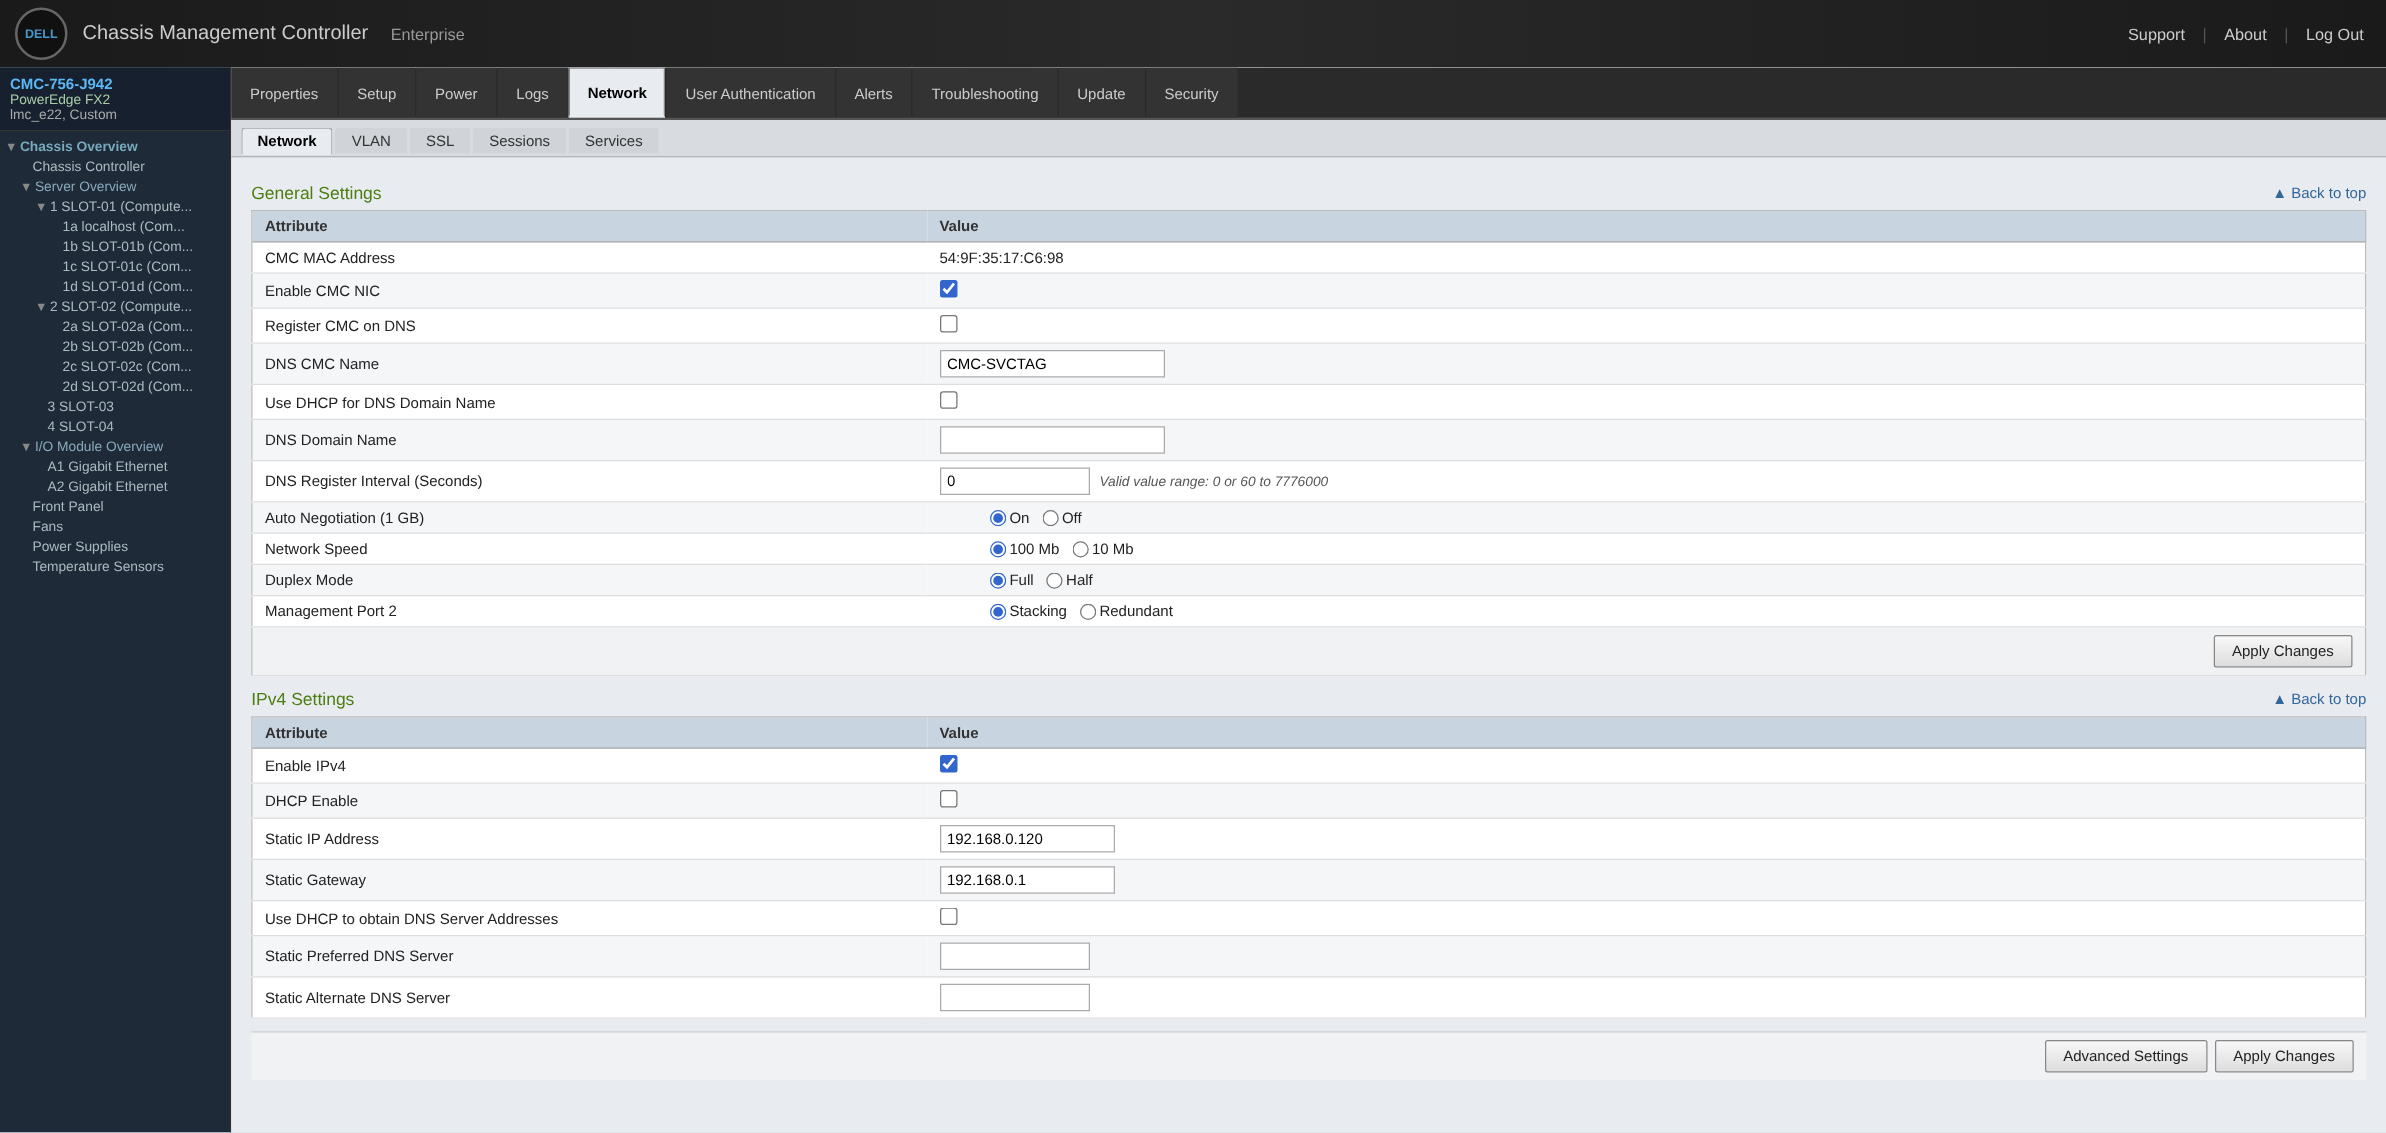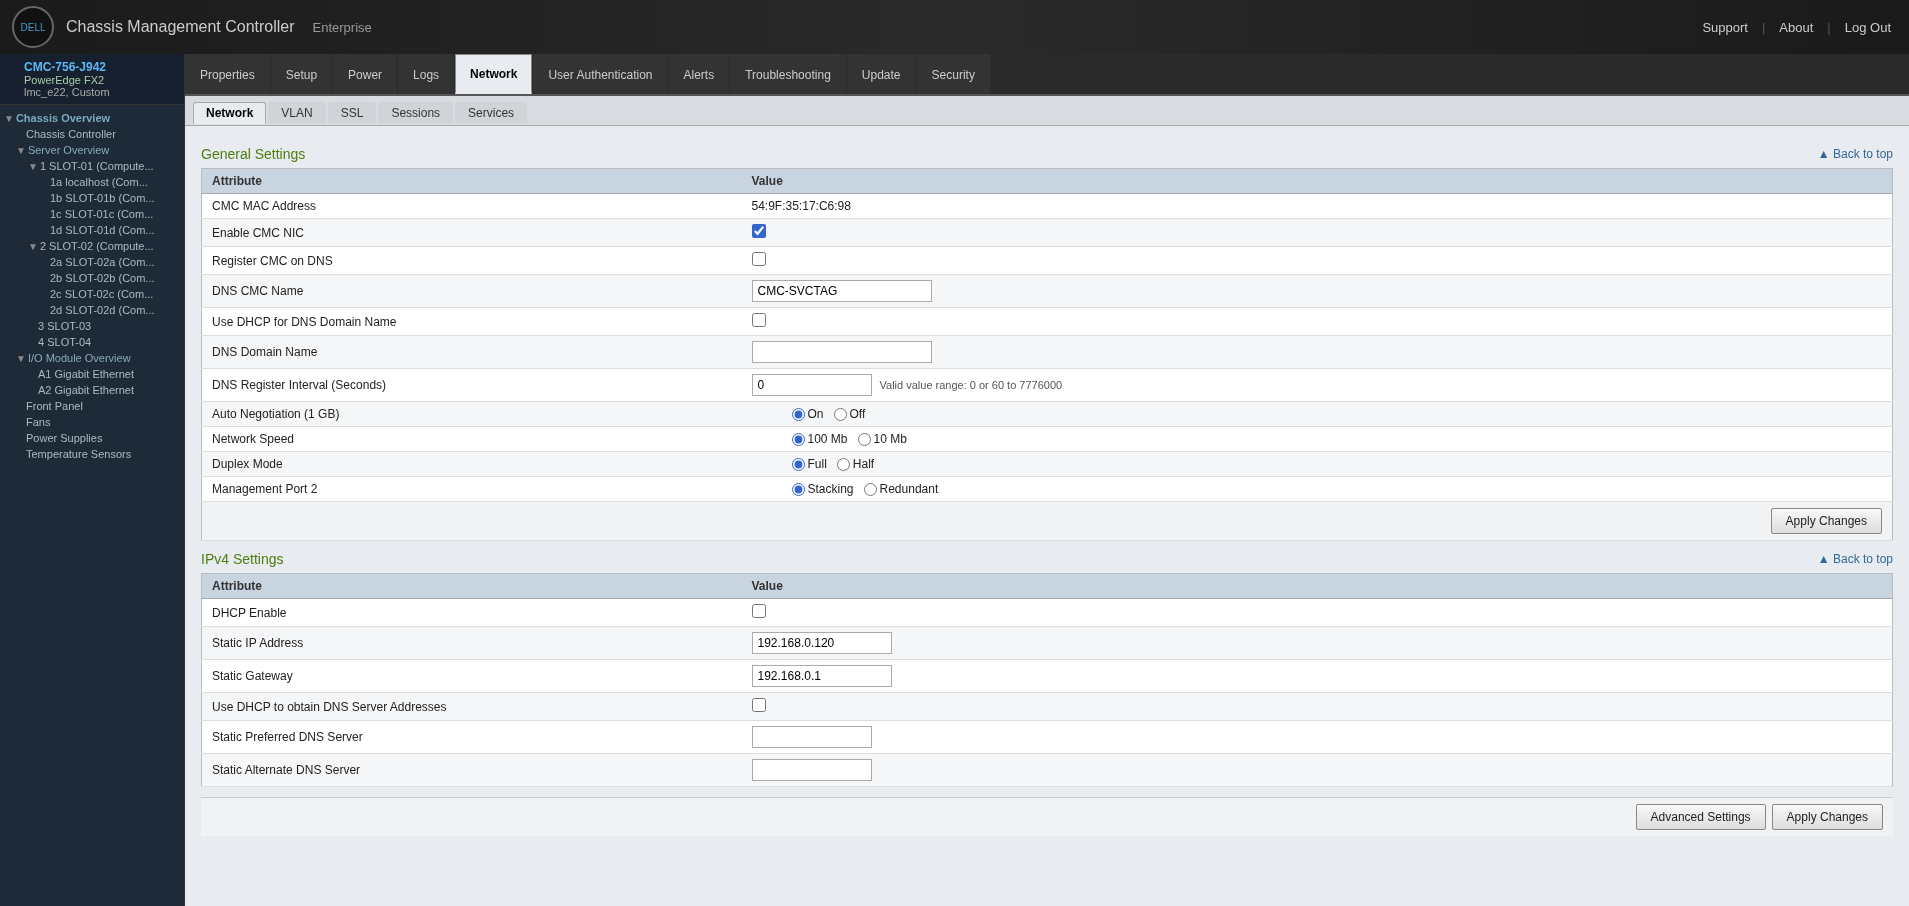--- a/index.html
+++ b/index.html
@@ -13,21 +13,21 @@
       align-items: center;
       padding: 0 12px;
       color: #fff;
     }
     #header .logo {
       width: 42px; height: 42px;
       border: 2px solid #666;
       border-radius: 50%;
       display: flex; align-items: center; justify-content: center;
       color: #4499cc;
-      font-size: 10px; font-weight: normal;
+      font-size: 10px; font-weight: bold;
       margin-right: 12px;
       background: #111;
     }
     #header .app-title { font-size: 16px; color: #ccc; margin-right: 18px; }
     #header .edition { color: #999; font-size: 13px; }
     #header .top-nav { margin-left: auto; display: flex; gap: 2px; align-items: center; color: #ccc; font-size: 13px; }
     #header .top-nav span { cursor: pointer; padding: 0 6px; }
     #header .top-nav .sep { color: #555; }
 
     
@@ -37,21 +37,21 @@
     #sidebar {
       width: 185px; min-width: 185px;
       background: #1e2a38;
       color: #cdd;
       overflow-y: auto;
       font-size: 12px;
       border-right: 1px solid #333;
     }
     .sidebar-header {
       background: #16202e;
-      padding: 6px 24px;
+      padding: 6px 8px;
       border-bottom: 1px solid #333;
     }
     .sidebar-header .cmc-name { color: #5bb8f5; font-weight: bold; font-size: 12px; }
     .sidebar-header .cmc-model { color: #aaccaa; font-size: 11px; }
     .sidebar-header .cmc-custom { color: #aaaaaa; font-size: 11px; }
 
     .sidebar-tree { list-style: none; padding: 4px 0; }
     .sidebar-tree li { }
     .tree-item {
       display: flex; align-items: center;
@@ -191,21 +191,21 @@
     }
     input[type="checkbox"] {
       width: 14px; height: 14px;
       accent-color: #3366cc;
     }
     input[type="radio"] {
       accent-color: #3366cc;
     }
     .radio-group { display: flex; align-items: center; gap: 10px; padding-left: 40px; }
     .radio-label { display: flex; align-items: center; gap: 3px; cursor: pointer; }
-    .valid-range { color: #555; font-size: 11px; margin-left: 8px; }
+    .valid-range { color: #555; font-size: 11px; margin-left: 8px; font-style: italic; }
 
     
     .btn-row {
       display: flex; justify-content: flex-end;
       padding: 6px 10px;
       background: #f0f2f4;
       border-top: 1px solid #ccc;
     }
     .btn {
       padding: 5px 14px;
@@ -544,20 +544,24 @@
 
       <table class="settings-table">
         <thead>
           <tr>
             <th class="attr-col">Attribute</th>
             <th class="val-col">Value</th>
           </tr>
         </thead>
         <tbody id="ipv4-settings-body">
             <tr>
+              <td class="attr-col">Enable IPv4</td>
+              <td class="val-col"><input type="checkbox" checked="" style=""></td>
+            </tr>
+            <tr>
               <td class="attr-col">DHCP Enable</td>
               <td class="val-col"><input type="checkbox" style=""></td>
             </tr>
             <tr>
               <td class="attr-col">Static IP Address</td>
               <td class="val-col"><input type="text" value="192.168.0.120" style="width: 140px;"></td>
             </tr>
             <tr>
               <td class="attr-col">Static Gateway</td>
               <td class="val-col"><input type="text" value="192.168.0.1" style="width: 140px;"></td>

